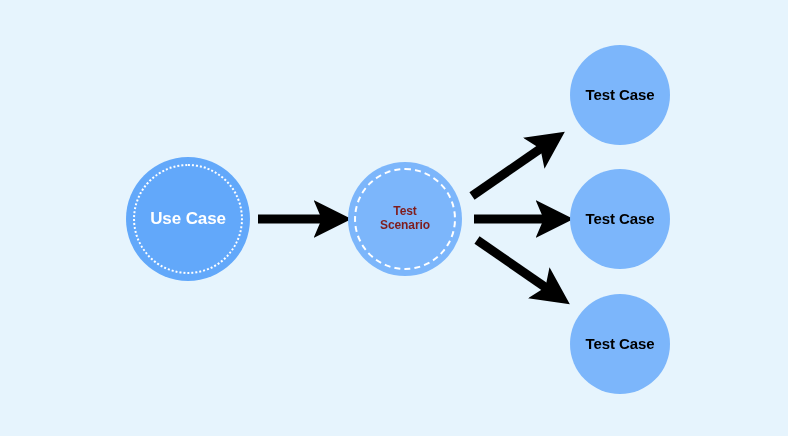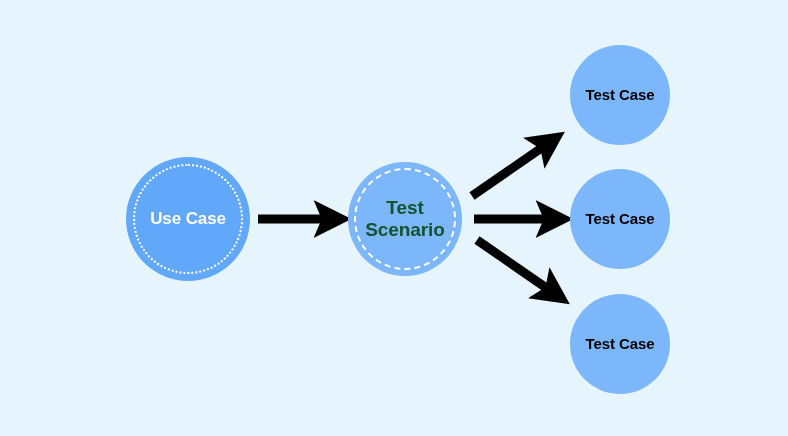--- a/index.html
+++ b/index.html
@@ -69,22 +69,22 @@
     border: 2px dotted #ffffff;
   }
 
   
   #node-test-scenario {
     left: 348px;
     top: 162px;
     width: 114px;
     height: 114px;
     background: #7cb6fb;
-    color: #14532d;
-    font-size: 19px;
+    color: #7f1d1d;
+    font-size: 12px;
   }
   #node-test-scenario .inner-ring {
     left: 6px;
     top: 6px;
     right: 6px;
     bottom: 6px;
     border: 2px dashed #ffffff;
   }
 
   

